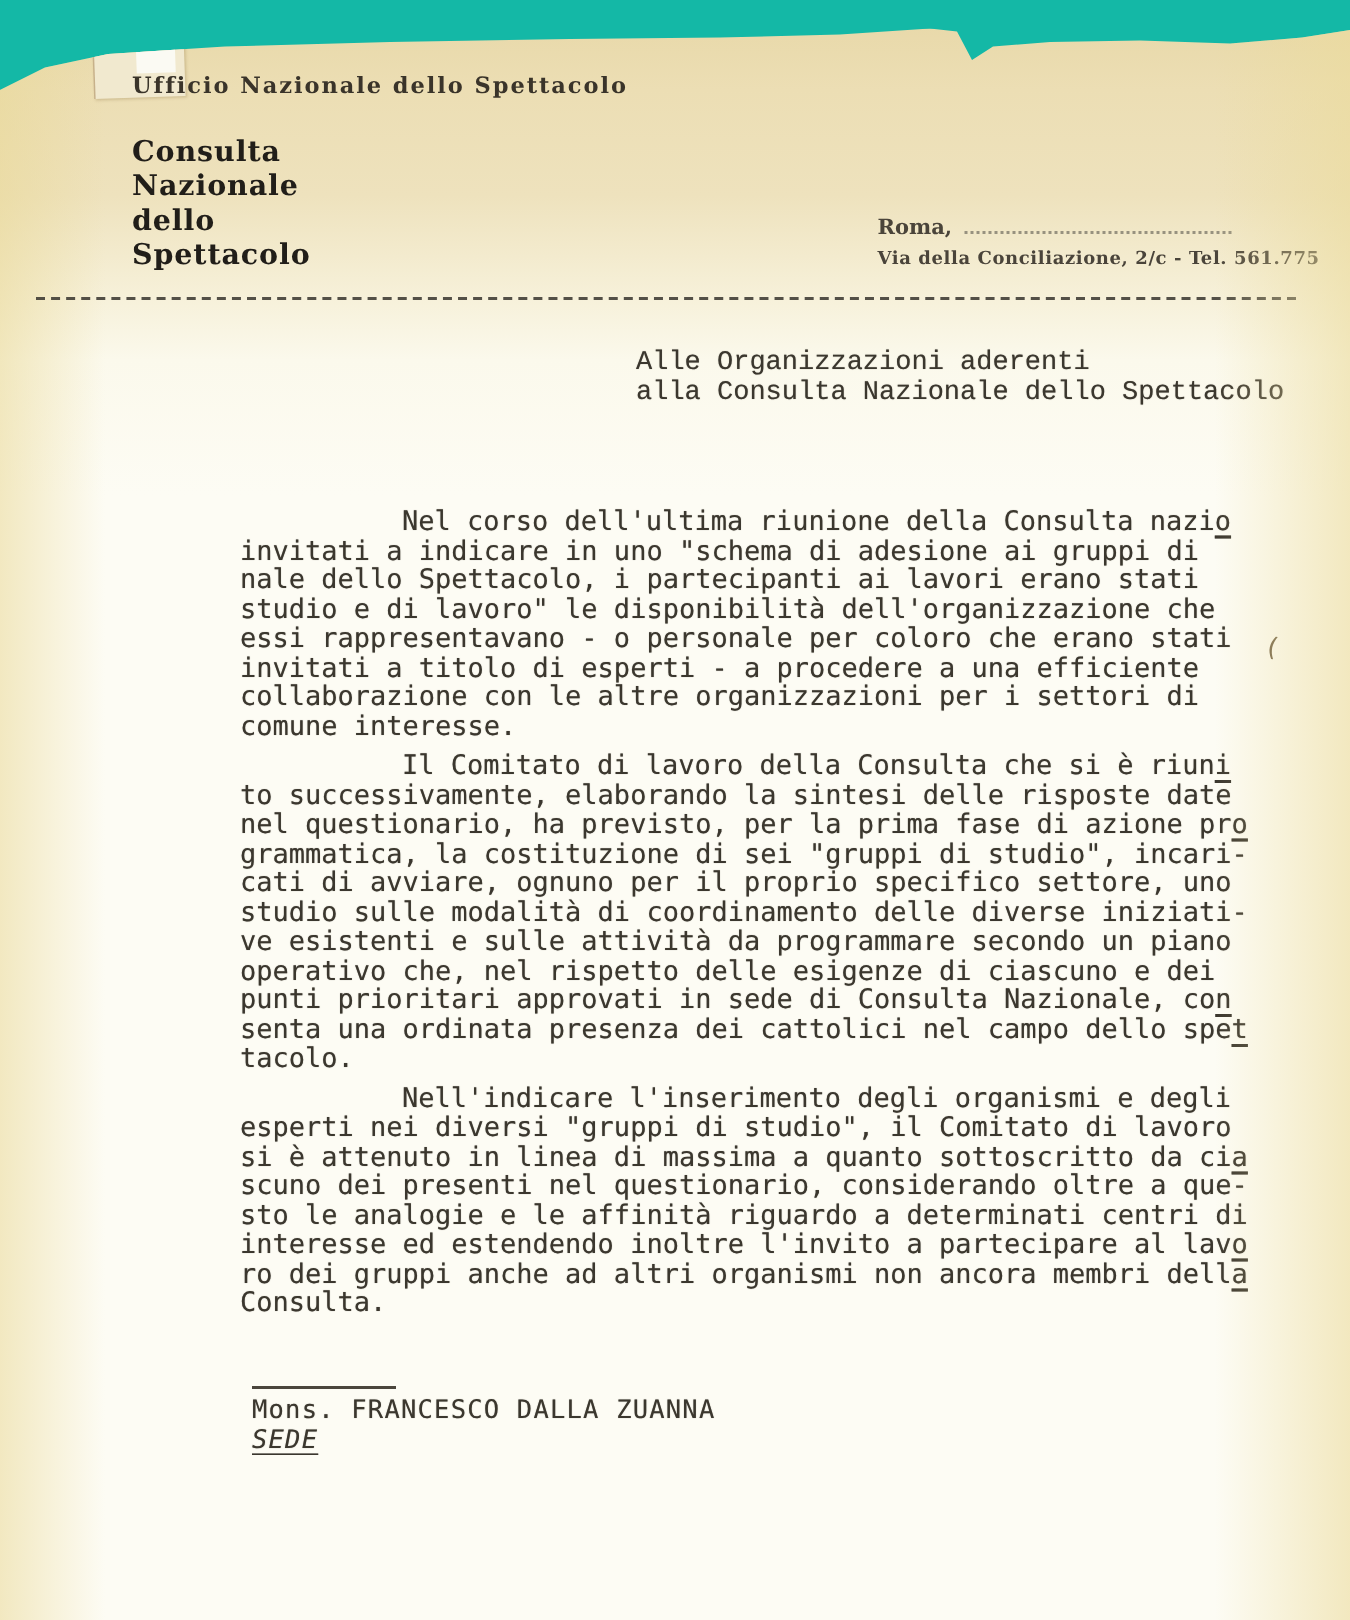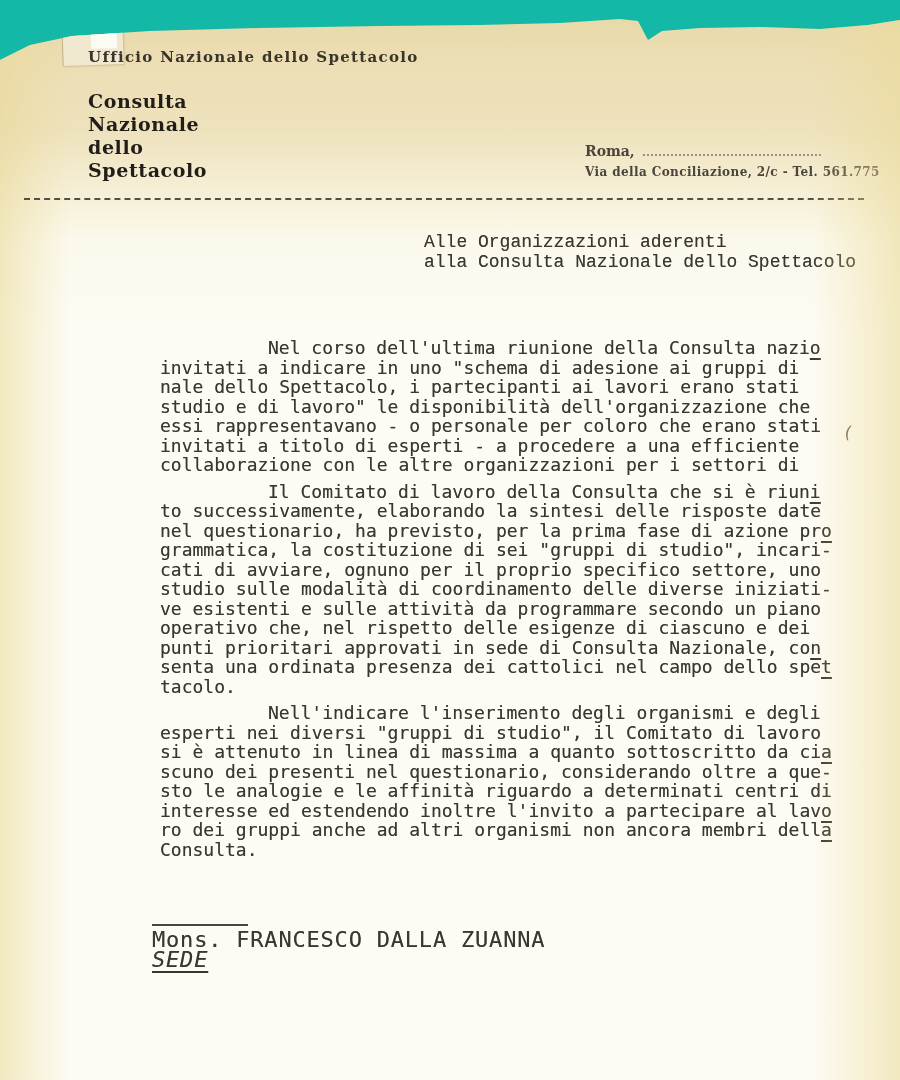--- a/index.html
+++ b/index.html
@@ -76,22 +76,22 @@
     text-shadow:0 0 .6px rgba(59,55,46,.55);
   }
   .recipient{margin-left:264px;font-family:Liberation Mono, monospace;}
   .letter-body{margin-top:66px;}
   .para{margin-bottom:7px;}
   .line{white-space:pre;}
   .indent{padding-left:108px;}
   .ul{text-decoration:underline;text-underline-offset:4px;text-decoration-thickness:1.5px;}
   
   .signature{
-    position:absolute;left:152px;top:924px;
-    font-size:22px;line-height:20px;letter-spacing:.8px;color:#3b372e;
+    position:absolute;left:168px;top:924px;
+    font-size:17px;line-height:20px;letter-spacing:.8px;color:#3b372e;
     text-shadow:0 0 .6px rgba(59,55,46,.55);
   }
   .sig-rule{width:96px;border-top:2px solid #4b463c;margin-bottom:4px;}
   .dest{text-decoration:underline;text-underline-offset:4px;font-style:italic;}
   
   .margin-mark{
     position:absolute;left:843px;top:422px;
     font-size:17px;color:#6e5e43;transform:rotate(12deg);
   }
 </style>
@@ -129,20 +129,21 @@
       </div>
       <div class="letter-body">
           <div class="para">
             <div class="line indent">Nel corso dell'ultima riunione della Consulta nazi<span class="ul">o</span></div>
             <div class="line">invitati a indicare in uno "schema di adesione ai gruppi di</div>
             <div class="line">nale dello Spettacolo, i partecipanti ai lavori erano stati</div>
             <div class="line">studio e di lavoro" le disponibilità dell'organizzazione che</div>
             <div class="line">essi rappresentavano - o personale per coloro che erano stati</div>
             <div class="line">invitati a titolo di esperti - a procedere a una efficiente</div>
             <div class="line">collaborazione con le altre organizzazioni per i settori di</div>
+            <div class="line">comune interesse.</div>
           </div>
           <div class="para">
             <div class="line indent">Il Comitato di lavoro della Consulta che si è riun<span class="ul">i</span></div>
             <div class="line">to successivamente, elaborando la sintesi delle risposte date</div>
             <div class="line">nel questionario, ha previsto, per la prima fase di azione pr<span class="ul">o</span></div>
             <div class="line">grammatica, la costituzione di sei "gruppi di studio", incari-</div>
             <div class="line">cati di avviare, ognuno per il proprio specifico settore, uno</div>
             <div class="line">studio sulle modalità di coordinamento delle diverse iniziati-</div>
             <div class="line">ve esistenti e sulle attività da programmare secondo un piano</div>
             <div class="line">operativo che, nel rispetto delle esigenze di ciascuno e dei</div>

